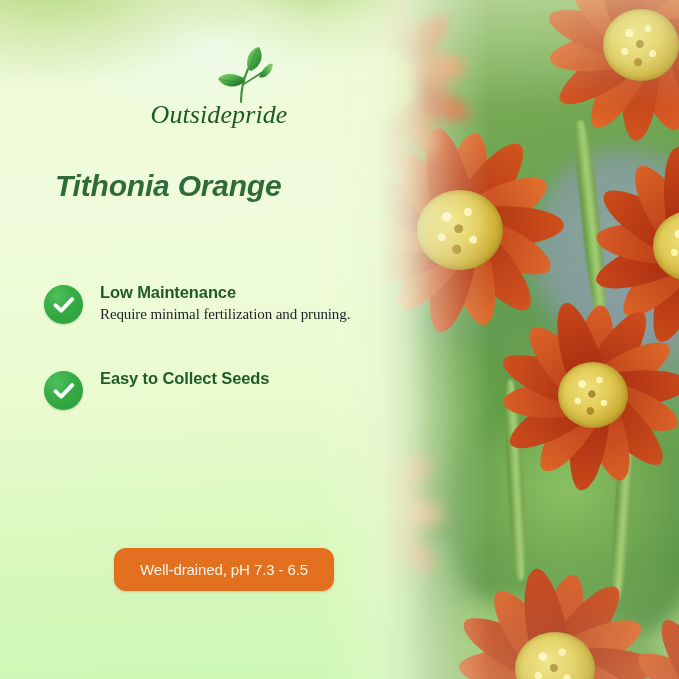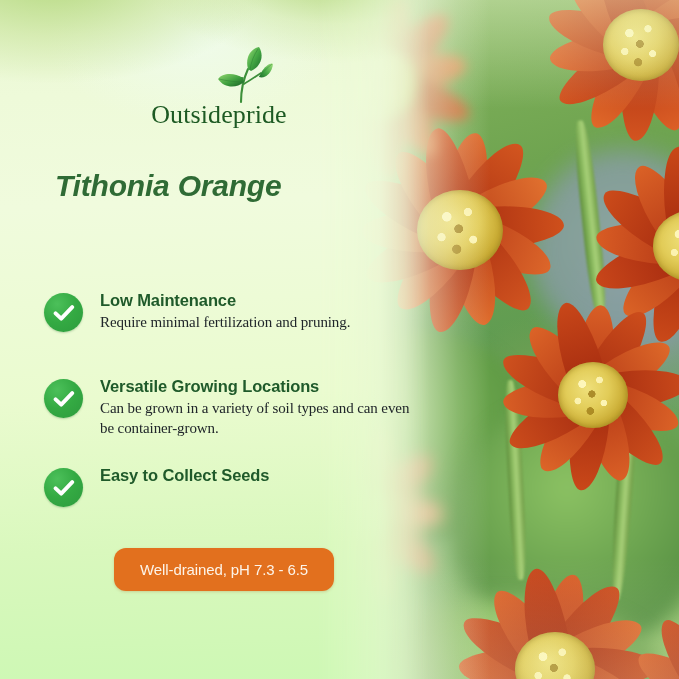--- a/index.html
+++ b/index.html
@@ -143,20 +143,21 @@
     z-index: 10;
   }
 
   
   .logo {
     position: absolute;
     left: 139px;
     top: 46px;
     width: 160px;
     height: 86px;
+    font-style: italic;
   }
   .logo-mark {
     position: absolute;
     left: 62px;
     top: 0;
     width: 72px;
     height: 58px;
   }
   .logo-word {
     position: absolute;
@@ -218,21 +219,21 @@
     top: 50%;
     transform: translate(-50%, -50%);
   }
 
   .feature-title {
     font-size: 16.5px;
     font-weight: bold;
     color: #1f5a2a;
     line-height: 1.2;
     letter-spacing: -.1px;
-    margin: 12px 0 2px 0;
+    margin: 4px 0 2px 0;
   }
   .feature-desc {
     font-size: 15px;
     color: #20262a;
     line-height: 1.32;
     letter-spacing: -.1px;
     margin: 0;
     font-family: Liberation Serif, serif;
   }
 
@@ -456,29 +457,20 @@
       <div class="feature">
         <div class="check">
           <svg width="22" height="18" viewBox="0 0 22 18" xmlns="http://www.w3.org/2000/svg">
             <path d="M2.6 9.3 L8.2 14.6 L19.2 3.1" fill="none" stroke="#ffffff" stroke-width="3.9" stroke-linecap="round" stroke-linejoin="round"></path>
           </svg>
         </div>
         <p class="feature-title">Low Maintenance</p>
         <p class="feature-desc">Require minimal fertilization and pruning.</p>
       </div>
 
-      <div class="feature">
-        <div class="check">
-          <svg width="22" height="18" viewBox="0 0 22 18" xmlns="http://www.w3.org/2000/svg">
-            <path d="M2.6 9.3 L8.2 14.6 L19.2 3.1" fill="none" stroke="#ffffff" stroke-width="3.9" stroke-linecap="round" stroke-linejoin="round"></path>
-          </svg>
-        </div>
-        <p class="feature-title">Versatile Growing Locations</p>
-        <p class="feature-desc">Can be grown in a variety of soil types and can even be container-grown.</p>
-      </div>
 
       <div class="feature">
         <div class="check">
           <svg width="22" height="18" viewBox="0 0 22 18" xmlns="http://www.w3.org/2000/svg">
             <path d="M2.6 9.3 L8.2 14.6 L19.2 3.1" fill="none" stroke="#ffffff" stroke-width="3.9" stroke-linecap="round" stroke-linejoin="round"></path>
           </svg>
         </div>
         <p class="feature-title">Easy to Collect Seeds</p>
       </div>
 

